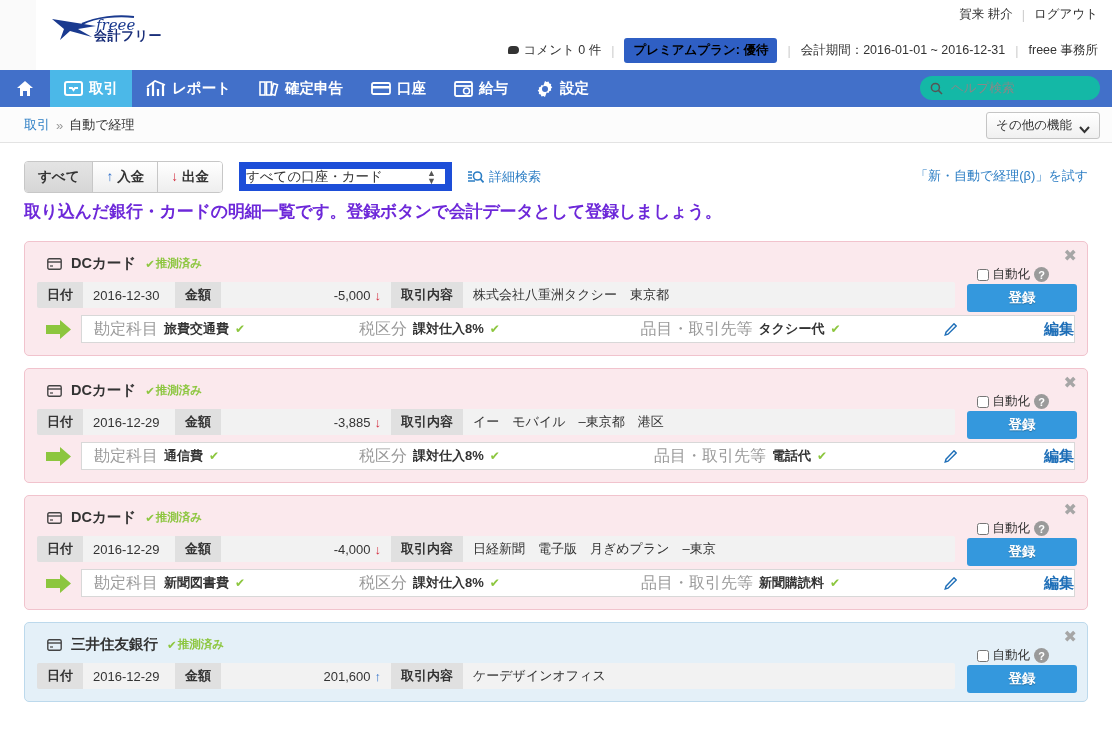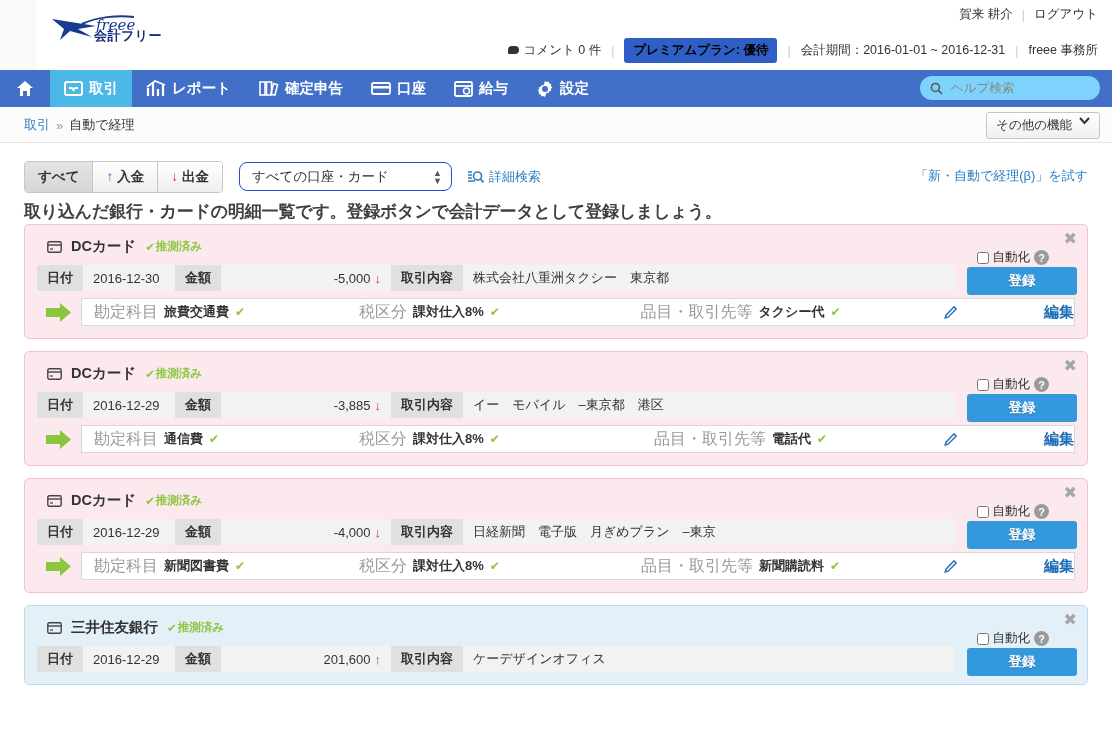--- a/index.html
+++ b/index.html
@@ -62,21 +62,21 @@
   .nav-item {
     display: flex; align-items: center; gap: 6px;
     padding: 0 14px; color: #fff; font-size: 14.5px; font-weight: bold;
     text-decoration: none; cursor: pointer; white-space: nowrap;
   }
   .nav-item.home { padding: 0 16px; }
   .nav-item.active { background: #4bb8e8; }
   .nav-icon { display: inline-flex; align-items: center; }
   .help-search {
     position: absolute; right: 12px; top: 6px;
-    width: 180px; height: 24px; background: #7dd3fc;
+    width: 180px; height: 24px; background: #14b8a6;
     border-radius: 12px; display: flex; align-items: center;
     padding: 0 10px; gap: 6px;
   }
   .help-search input {
     border: 0; outline: 0; font-size: 12.5px; color: #333;
     width: 140px; background: transparent;
     font-family: "Liberation Sans", sans-serif;
   }
   .help-search input::placeholder { color: #888; }
 
@@ -90,59 +90,59 @@
     background: #fcfcfc; position: relative;
     display: flex; align-items: center; padding-left: 24px;
   }
   .crumb-link { color: #2b7dc4; font-size: 13px; text-decoration: none; }
   .crumb-sep { color: #999; margin: 0 6px; font-size: 13px; }
   .crumb-cur { color: #333; font-size: 13px; }
   .other-fn {
     position: absolute; right: 12px; top: 4px;
     border: 1px solid #c5c5c5; background: linear-gradient(#fff,#f0f0f0);
     border-radius: 3px; font-size: 12.5px; padding: 4px 9px;
-    color: #333; cursor: pointer; display: flex; align-items: flex-start; gap: 7px;
+    color: #333; cursor: pointer; display: flex; align-items: flex-end; gap: 7px;
   }
 
   .filterbar {
     position: relative; padding: 14px 24px 0 24px; height: 53px;
     display: flex; align-items: center;
   }
   .segctl { display: flex; border: 1px solid #c7c7c7; border-radius: 4px; overflow: hidden; }
   .segbtn {
     font-size: 13.5px; font-weight: bold; padding: 6px 13px; cursor: pointer;
     background: linear-gradient(#fff,#eee); color: #333;
     border-right: 1px solid #c7c7c7; display: flex; align-items: center; gap: 4px;
     white-space: nowrap;
   }
   .segbtn:last-child { border-right: 0; }
   .segbtn.sel { background: linear-gradient(#e4e4e4,#d6d6d6); }
   .arw-up { color: #2e6fc9; font-weight: bold; }
   .arw-dn { color: #d32a3c; font-weight: bold; }
 
   .acct-select {
     margin-left: 16px; width: 213px; height: 29px;
-    border: 1px solid #1d4ed8; border-radius: 8px; background: #fff;
-    display: flex; align-items: center; padding: 0 12px;
+    border: 7px solid #1d4ed8; border-radius: 0; background: #fff;
+    display: flex; align-items: center; padding: 0 0;
     font-size: 13.5px; color: #333; position: relative; cursor: pointer;
   }
   .spinner { position: absolute; right: 9px; font-size: 9px; line-height: 8px; color: #555; text-align: center; }
 
   .detail-search {
     margin-left: 16px; display: flex; align-items: center; gap: 5px;
     color: #2b7dc4; font-size: 13px; text-decoration: none; cursor: pointer;
   }
   .try-new {
     position: absolute; right: 24px; top: 24px;
     color: #2b7dc4; font-size: 13px; text-decoration: none; cursor: pointer;
   }
 
   .lead {
-    padding: 4px 24px 1px 24px;
-    font-size: 17px; font-weight: bold; color: #404040; letter-spacing: -0.2px;
+    padding: 4px 24px 18px 24px;
+    font-size: 17px; font-weight: bold; color: #6d28d9; letter-spacing: -0.2px;
   }
 
   
   .cards { padding: 0 24px; }
   .card {
     position: relative; border-radius: 5px; margin-bottom: 12px;
     padding: 10px 12px 12px 12px;
   }
   .card.expense { background: #fbe9ed; border: 1px solid #f1c3cd; }
   .card.income  { background: #e4f0f8; border: 1px solid #bcd9ec; }

